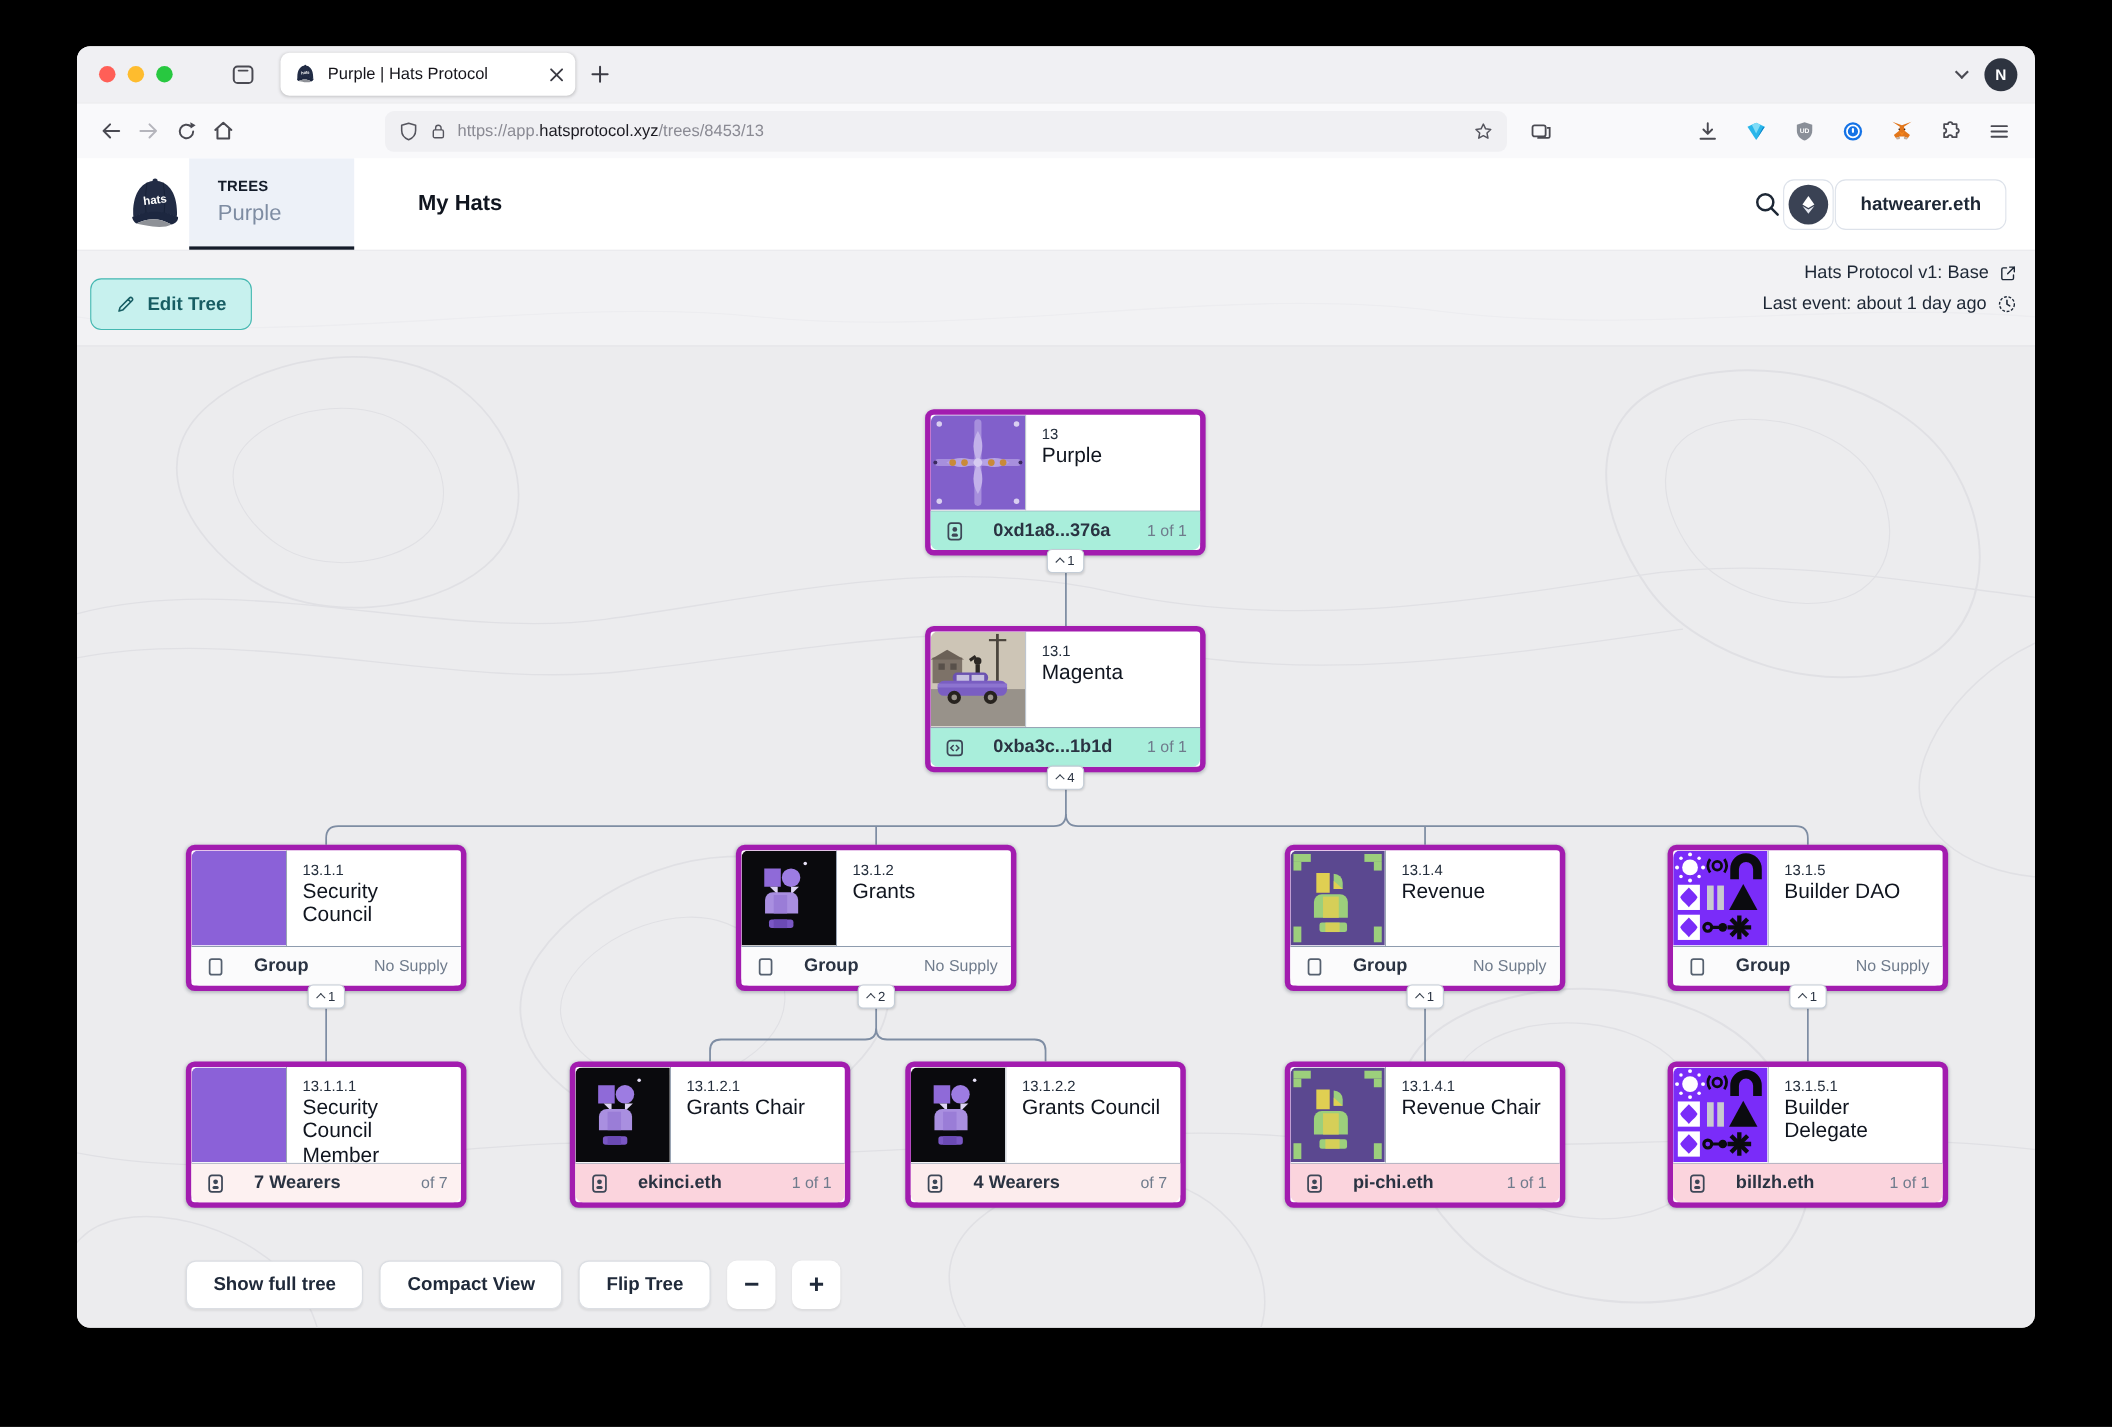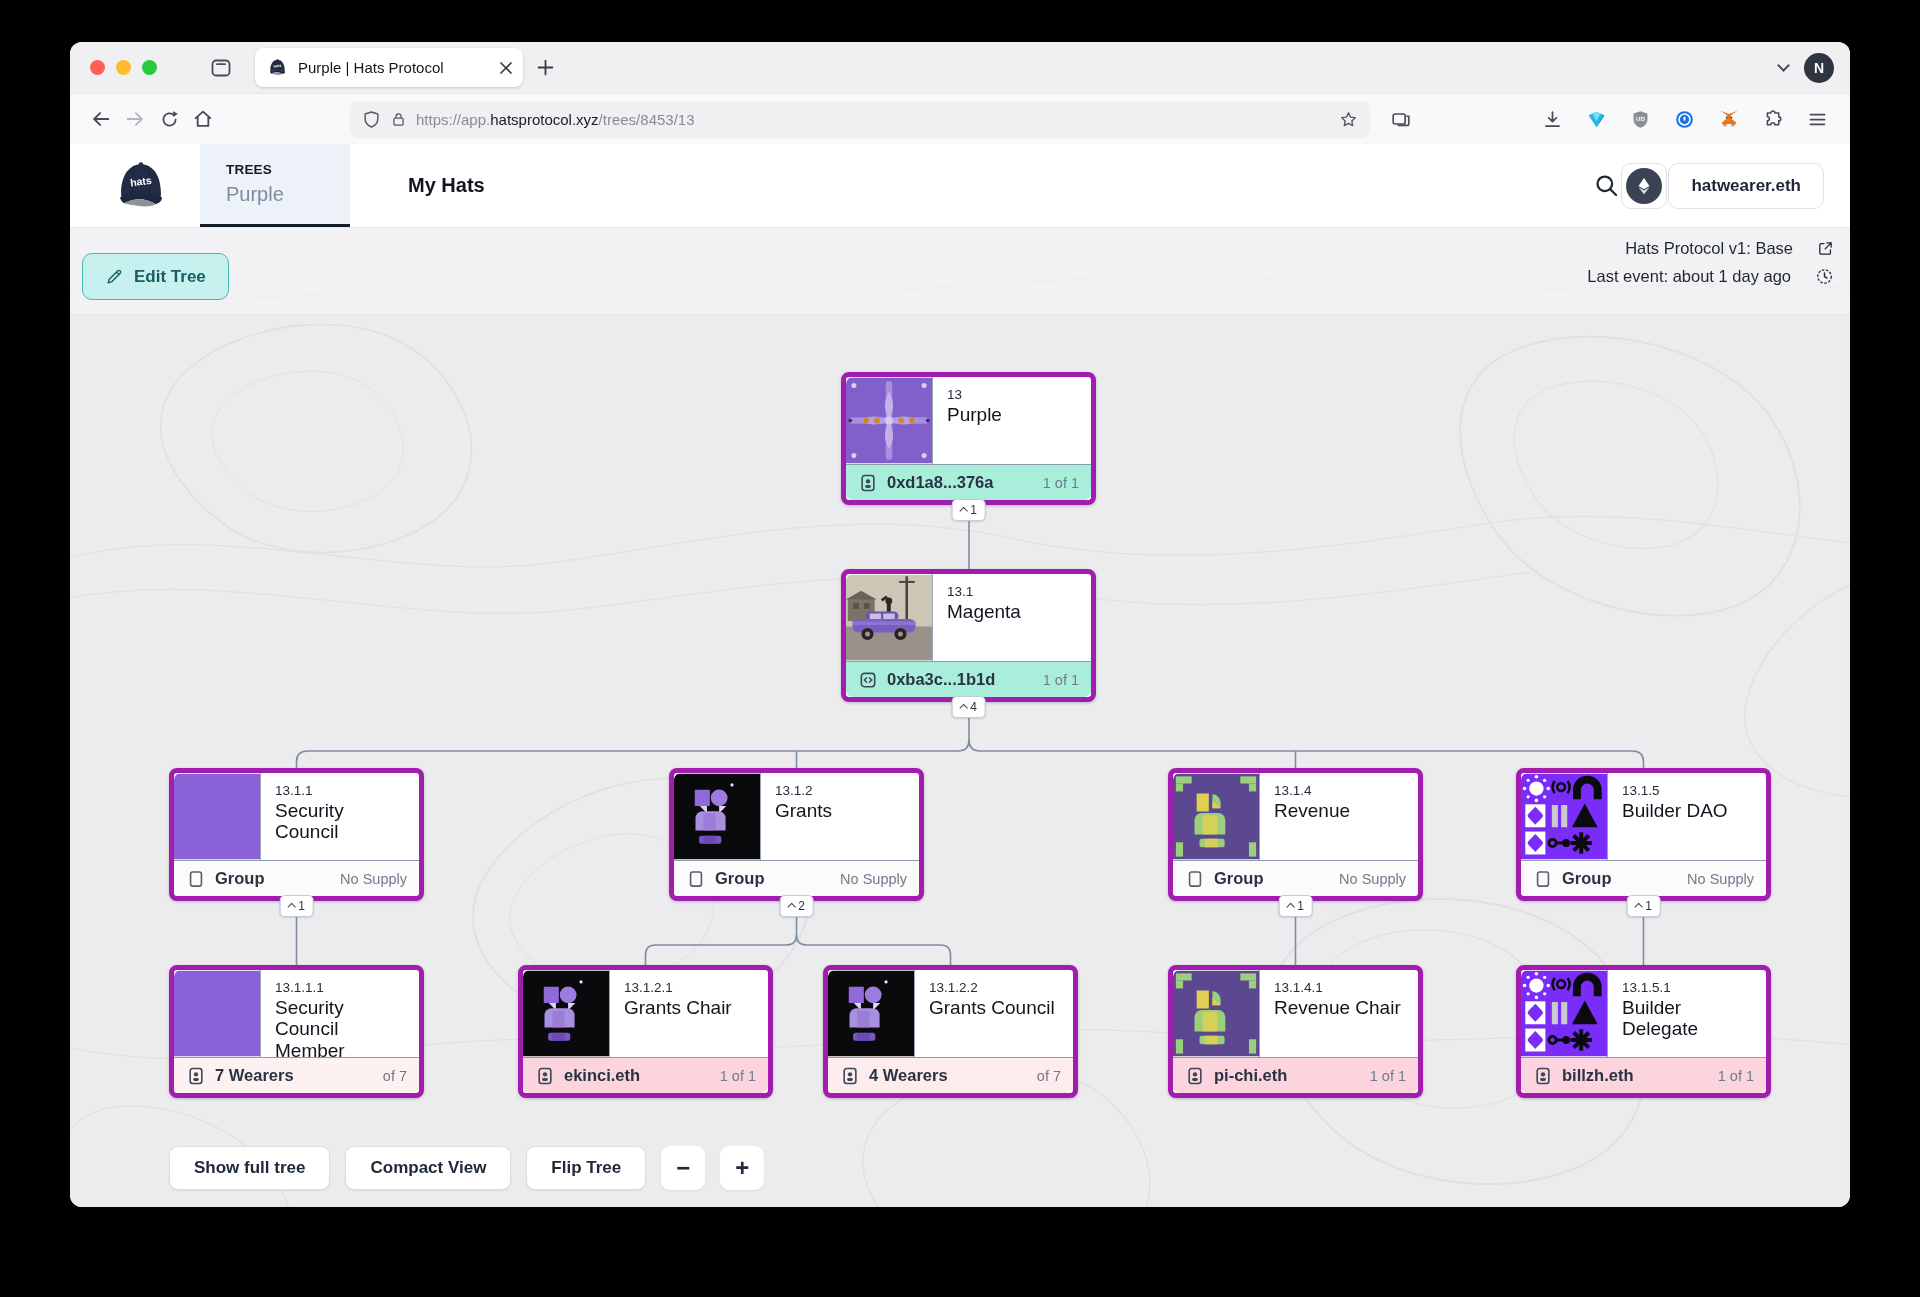--- a/index.html
+++ b/index.html
@@ -30,21 +30,21 @@
   .urlbar { margin-left:130px; width:1020px; height:37px; background:#f0f0f3; border-radius:8px;
             display:flex; align-items:center; padding:0 12px; gap:9px; }
   .url-text { font-size:15px; color:#8a8a93; white-space:nowrap; }
   .url-text .host { color:#1c1b22; }
   .url-spacer { flex:1; }
   .nav-right { margin-left:auto; display:flex; align-items:center; gap:23px; padding-right:8px; }
 
   
   .appheader { height:84px; background:#fff; display:flex; align-items:stretch; border-bottom:1px solid #e7e7ea; position:relative; }
   .logo { align-self:center; margin-left:40px; width:62px; height:58px; }
-  .treetab { margin-left:28px; width:150px; background:#edf1f8; border-bottom:3px solid #141c2a;
+  .treetab { width:150px; background:#edf1f8; border-bottom:3px solid #141c2a;
              display:flex; flex-direction:column; justify-content:center; padding-left:26px; }
   .treetab .lbl { font-size:13.5px; font-weight:bold; color:#141c2a; letter-spacing:.2px; }
   .treetab .val { font-size:20px; color:#7e8ca2; margin-top:6px; }
   .myhats { align-self:center; margin-left:58px; font-size:20px; font-weight:bold; color:#10151f; }
   .header-right { margin-left:auto; align-self:center; display:flex; align-items:center; gap:1px; margin-right:26px; }
   .ethbtn { width:46px; height:46px; border:1px solid #dde2ea; border-radius:10px; background:#fff;
             display:flex; align-items:center; justify-content:center; }
   .ethcircle { width:36px; height:36px; border-radius:50%; background:#3a4254; display:flex; align-items:center; justify-content:center; }
   .account { height:46px; border:1px solid #dde2ea; border-radius:10px; display:flex; align-items:center;
              padding:0 22px; font-size:17px; font-weight:600; color:#1d2735; background:#fff; }
@@ -54,32 +54,32 @@
   .topo { position:absolute; inset:0; pointer-events:none; }
   .toolstrip { position:absolute; left:0; top:0; right:0; height:87px; background:rgba(247,247,249,.55);
                border-bottom:1px solid #e2e2e5; }
   .btn-edit { position:absolute; left:12px; top:25px; height:47px; display:flex; align-items:center; gap:10px;
               padding:0 22px; background:#c7f1ee; border:1px solid #44b8b1; border-radius:10px;
               font-size:17px; font-weight:600; color:#175d63; }
   .btn-view { position:absolute; left:168px; top:25px; height:47px; display:flex; align-items:center; gap:11px;
               padding:0 20px; background:#fff; border:1px solid #e0e4e9; border-radius:10px;
               font-size:17px; font-weight:600; color:#1d2735; box-shadow:0 1px 2px rgba(0,0,0,.05); }
   .meta { position:absolute; right:16px; top:11px; display:flex; flex-direction:column; align-items:flex-end; gap:9px; }
-  .meta-line { display:flex; align-items:center; gap:24px; font-size:16.5px; color:#1d2735; }
+  .meta-line { display:flex; align-items:center; gap:9px; font-size:16.5px; color:#1d2735; }
 
   
   .node { position:absolute; width:255px; background:#fff; border:5px solid #a21caf; border-radius:8px;
           box-shadow:0 1px 3px rgba(25,35,55,.25); }
   .node-top { display:flex; height:87px; }
   .node-img { width:87px; height:87px; flex:none; border-right:1px solid #9aa5b4; border-radius:7px 0 0 0; overflow:hidden; }
   .node-img svg { display:block; width:100%; height:100%; }
   .node-titles { padding:10px 8px 0 14px; }
   .node-id { font-size:13.5px; color:#232d3b; }
   .node-name { font-size:19px; color:#10151f; margin-top:2px; line-height:1.12; }
-  .node-footer { height:36px; display:flex; align-items:center; gap:9px; padding:0 12px;
+  .node-footer { height:36px; display:flex; align-items:center; gap:25px; padding:0 12px;
                  border-top:1px solid #8e9cae; border-radius:0 0 7px 7px; }
   .node-footer.teal { background:#a9eedb; }
   .node-footer.plain { background:#fbfbfc; }
   .node-footer.pink { background:#fbd4dd; }
   .node-footer.palepink { background:#fdf1f1; }
   .node-footer.palepink2 { background:#fceced; }
   .f-main { font-size:16.5px; font-weight:bold; color:#2a3342; }
   .f-right { margin-left:auto; font-size:14.5px; color:#6f7b8c; }
   .pill { position:absolute; bottom:-21px; left:50%; transform:translateX(-50%); background:#fff;
           border:1px solid #c3ccd6; border-radius:5px; padding:3px 8px; display:flex; align-items:center; gap:4px;

